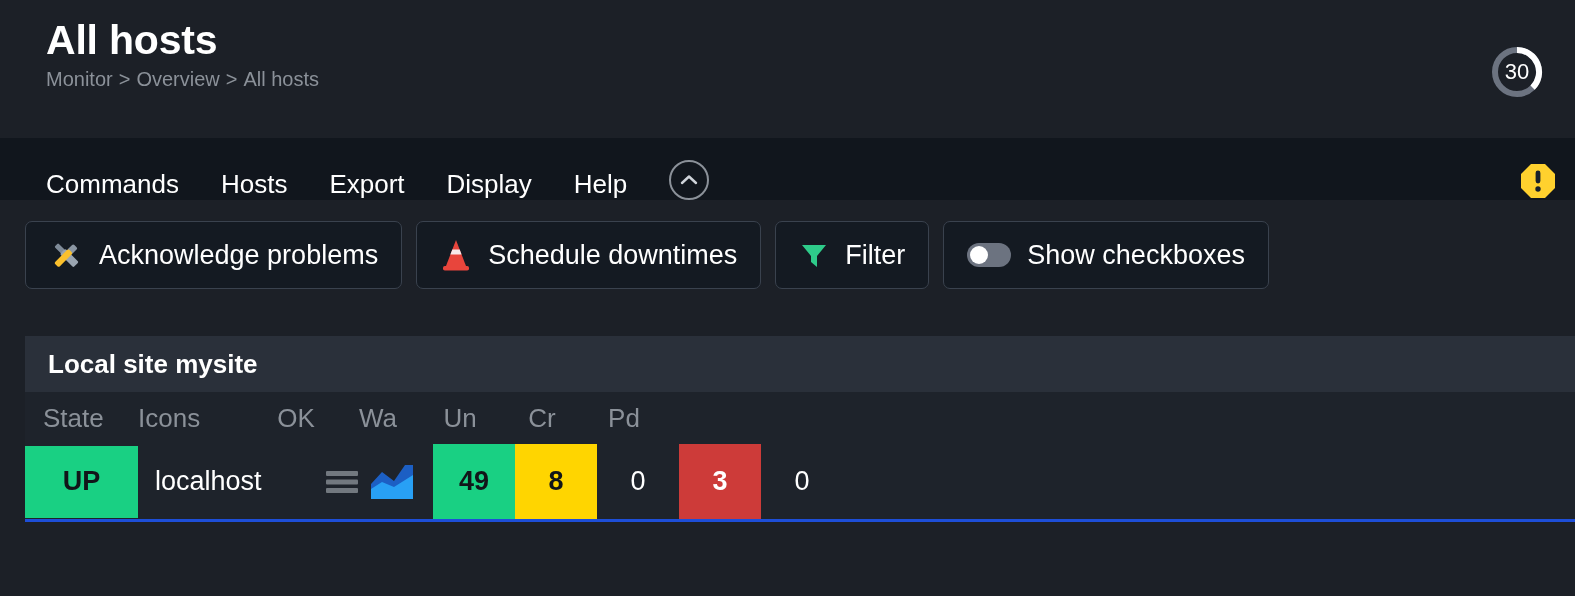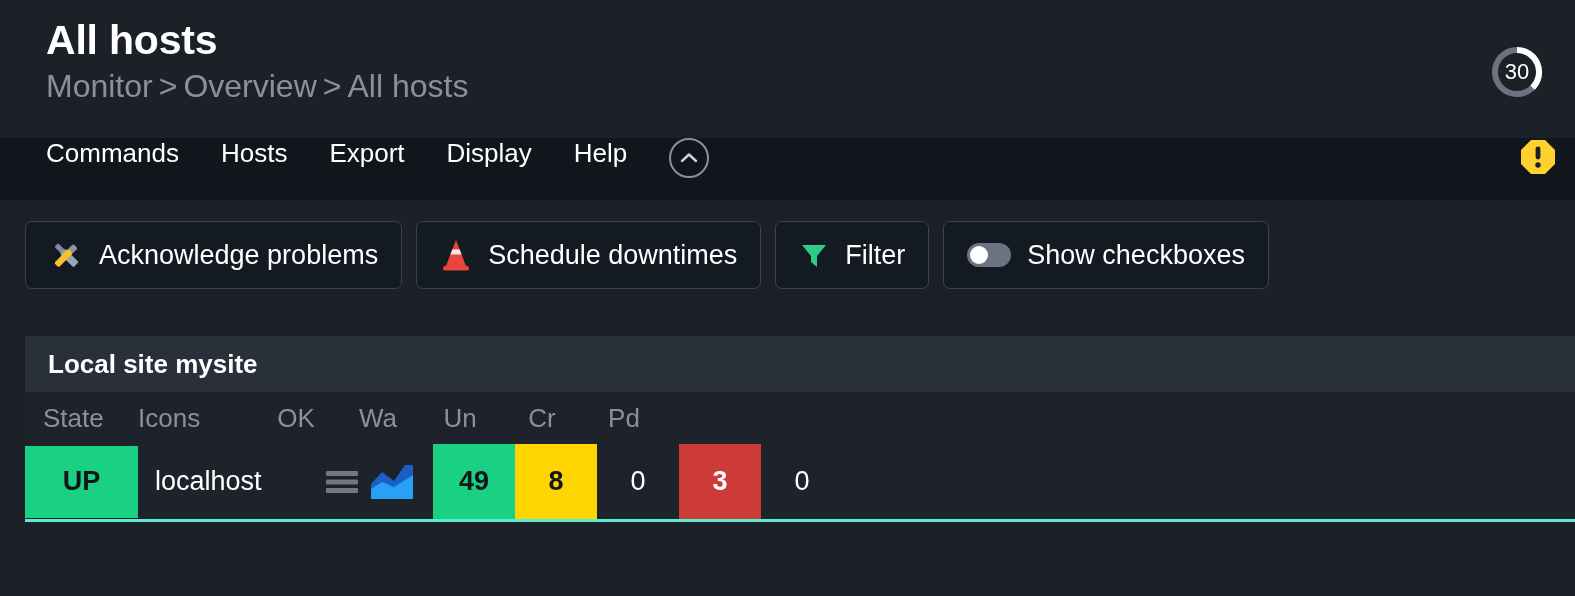--- a/index.html
+++ b/index.html
@@ -24,21 +24,21 @@
   }
   .page-title {
     font-size: 41px;
     font-weight: bold;
     line-height: 1.08;
     color: #ffffff;
     letter-spacing: -0.2px;
   }
   .breadcrumb {
     margin-top: 5px;
-    font-size: 32px;
+    font-size: 20px;
     color: #8b9199;
     font-weight: normal;
     line-height: 1.2;
     white-space: nowrap;
   }
   .breadcrumb .crumb { color: #8b9199; }
   .breadcrumb .sep { color: #8b9199; padding: 0 6px; }
 
   
   .refresh-indicator {
@@ -59,21 +59,21 @@
     font-size: 22px;
     color: #ffffff;
     font-family: "Liberation Sans", sans-serif;
   }
 
   
   .menu-bar {
     height: 62px;
     background: #11161d;
     display: flex;
-    align-items: flex-start;
+    align-items: flex-end;
     padding-left: 46px;
     padding-right: 18px;
     position: relative;
   }
   .menu-item {
     font-size: 26px;
     color: #ffffff;
     margin-right: 42px;
     white-space: nowrap;
     cursor: pointer;
@@ -165,21 +165,21 @@
     width: 100%;
   }
   .thead-row {
     display: flex;
     height: 52px;
   }
   .tbody-row {
     display: flex;
     height: 78px;
     align-items: stretch;
-    border-bottom: 3px solid #5eead4;
+    border-bottom: 3px solid #1d4ed8;
   }
   .col-state  { width: 113px; flex: 0 0 113px; }
   .col-host   { width: 178px; flex: 0 0 178px; }
   .col-icons  { width: 117px; flex: 0 0 117px; }
   .col-num    { width: 82px;  flex: 0 0 82px; }
 
   .th {
     font-size: 26px;
     color: #8b9199;
     display: flex;

